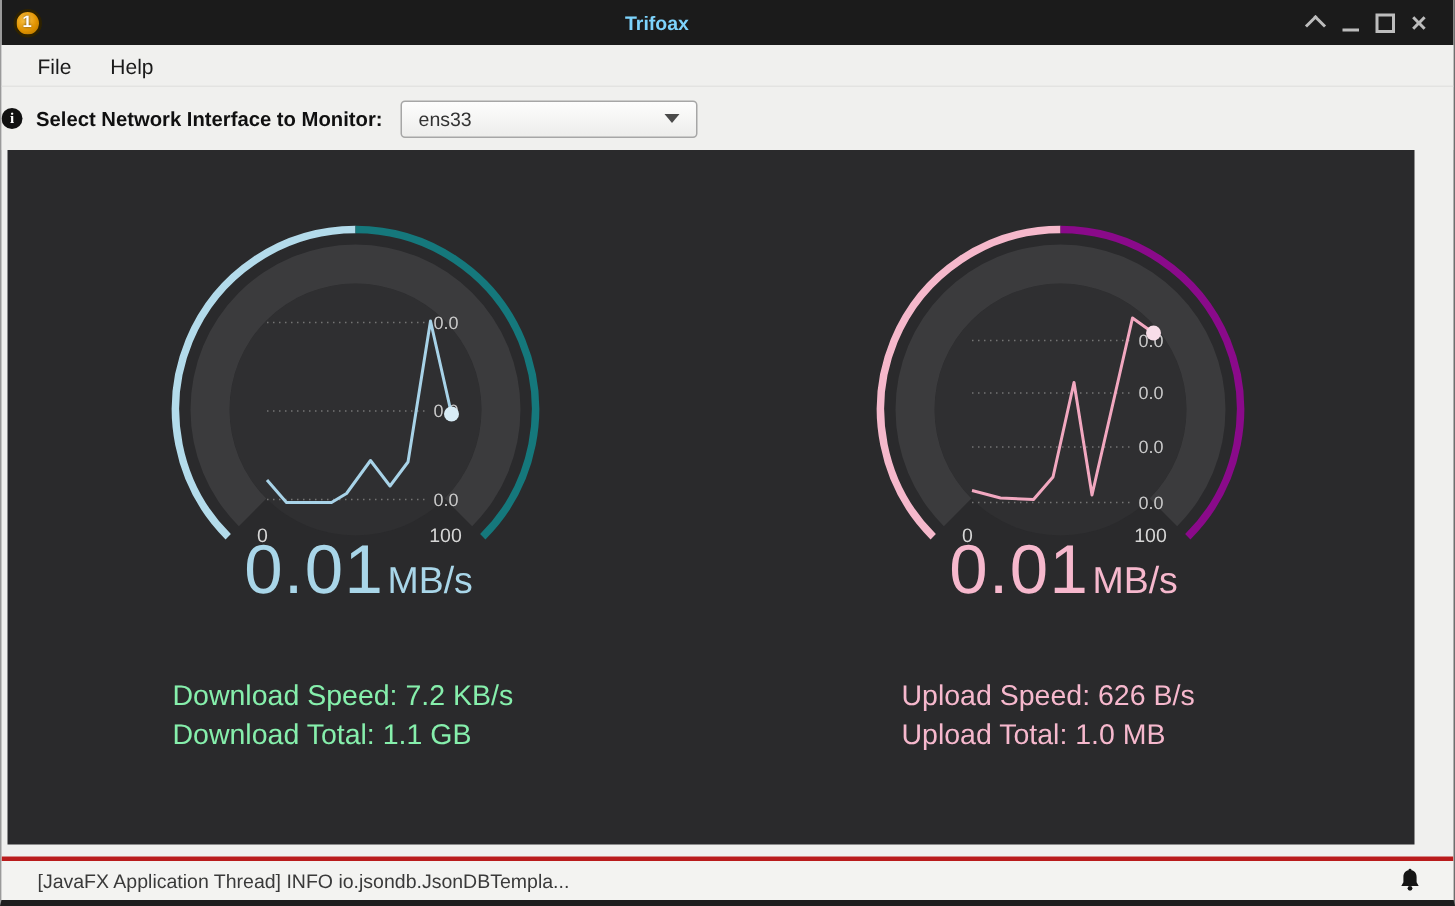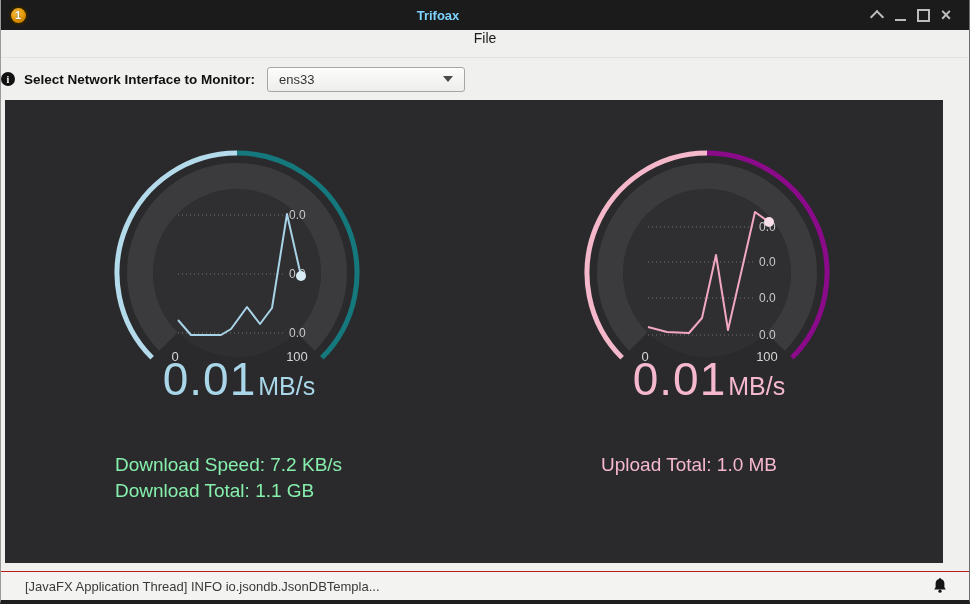--- a/index.html
+++ b/index.html
@@ -17,21 +17,21 @@
         display:flex;align-items:center;justify-content:center;text-shadow:0 0 2px #5a3c00;}
   .title{flex:1;text-align:center;color:#7dd3fc;font-size:13px;font-weight:bold;}
   .controls{width:112px;display:flex;align-items:center;justify-content:flex-end;gap:9px;padding-right:16px;}
   .ctrl{width:14px;height:16px;display:flex;align-items:center;justify-content:center;cursor:default;}
   .chev{display:inline-block;width:8px;height:8px;border-top:2px solid #bdbdbd;border-left:2px solid #bdbdbd;transform:rotate(45deg);margin-top:4px;}
   .minbar{display:inline-block;width:11px;height:2px;background:#bdbdbd;margin-top:9px;}
   .maxbox{display:inline-block;width:9px;height:9px;border:2px solid #bdbdbd;}
   .xglyph{color:#bdbdbd;font-size:18px;font-weight:bold;line-height:14px;}
   .xglyph::before{content:"\00D7";}
   
-  .menubar{position:absolute;left:0;top:30px;right:0;height:27px;background:#f0f0ee;display:flex;align-items:center;gap:18px;flex-direction:column;}
+  .menubar{position:absolute;left:0;top:30px;right:0;height:27px;background:#f0f0ee;display:flex;align-items:center;padding-left:24px;gap:26px;}
   .menu-item{font-size:14px;color:#1a1a1a;}
   
   .toolbar{position:absolute;left:0;top:57px;right:0;height:43px;background:#f0f0ee;border-top:1px solid #e3e3e1;display:flex;align-items:center;box-sizing:border-box;}
   .info-icon{width:14px;height:14px;border-radius:50%;background:#111;color:#fff;display:flex;align-items:center;justify-content:center;font-size:10px;font-weight:bold;font-family:"Liberation Serif",serif;}
   .info-icon::before{content:"i";}
   .toolbar-label{margin-left:9px;font-size:13.5px;font-weight:600;color:#101010;}
   .dropdown{margin-left:12px;width:198px;height:25px;box-sizing:border-box;border:1px solid #a6a6a6;border-radius:3px;
             background:linear-gradient(#fdfdfd,#ededeb);display:flex;align-items:center;padding:0 11px;}
   .dropdown-value{font-size:13px;color:#333;}
   .dropdown-arrow{margin-left:auto;width:0;height:0;border-left:5px solid transparent;border-right:5px solid transparent;border-top:6px solid #4a4a4a;}
@@ -50,21 +50,21 @@
   .g0 .arc-bar{stroke:#b3dbeb;} .g0 .arc-rest{stroke:#15787c;} .g0 .spark{stroke:#a8d3e8;} .g0 .dot{fill:#d8ecf6;}
   .g1 .arc-bar{stroke:#f5b8cb;} .g1 .arc-rest{stroke:#8a0a8a;} .g1 .spark{stroke:#f2a8c0;} .g1 .dot{fill:#f7dde8;}
   .value{position:absolute;left:0;top:214px;width:264px;display:flex;justify-content:center;align-items:baseline;}
   .g0 .value{color:#a9d6e9;} .g1 .value{color:#f6b8cd;}
   .value .num{font-size:46px;font-weight:400;line-height:50px;letter-spacing:1px;}
   .value .unit{font-size:25px;margin-left:2px;}
   .info{position:absolute;font-size:19px;line-height:26px;top:352px;}
   .info.info0{left:110px;color:#86efac;}
   .info.info1{left:596px;color:#f6b8cd;}
   
-  .statusbar{position:absolute;left:0;right:0;top:571px;height:29px;box-sizing:border-box;background:#f3f3f1;border-top:1px solid #b91c1c;display:flex;align-items:center;padding:0 22px 0 24px;}
+  .statusbar{position:absolute;left:0;right:0;top:571px;height:29px;box-sizing:border-box;background:#f3f3f1;border-top:3px solid #b91c1c;display:flex;align-items:center;padding:0 22px 0 24px;}
   .status-text{font-size:13px;color:#3a3a3a;}
   .bell{margin-left:auto;display:flex;align-items:center;}
 </style>
 </head>
 <body>
 
 <div class="window">
 
   <div class="titlebar">
     <div class="app-icon">
@@ -148,20 +148,21 @@
         <circle class="dot" r="5" cx="192" cy="82"></circle>
         <text class="tick" x="68" y="221" text-anchor="middle">0</text>
         <text class="tick" x="190" y="221" text-anchor="middle">100</text>
       </svg>
       <div class="value">
         <span class="num">0.01</span>
         <span class="unit">MB/s</span>
       </div>
     </div>
     <div class="info info1">
+      <div>Upload Speed: 626 B/s</div>
       <div>Upload Total: 1.0 MB</div>
     </div>
 
   </div>
 
   <div class="statusbar">
     <span class="status-text">[JavaFX Application Thread] INFO io.jsondb.JsonDBTempla...</span>
     <span class="bell">
       <svg width="14" height="16" viewBox="0 0 14 16">
         <path d="M7 1 C4.2 1 2.6 3 2.6 5.6 L2.6 9.2 L1.2 11.6 L12.8 11.6 L11.4 9.2 L11.4 5.6 C11.4 3 9.8 1 7 1 Z" fill="#151515"></path>

